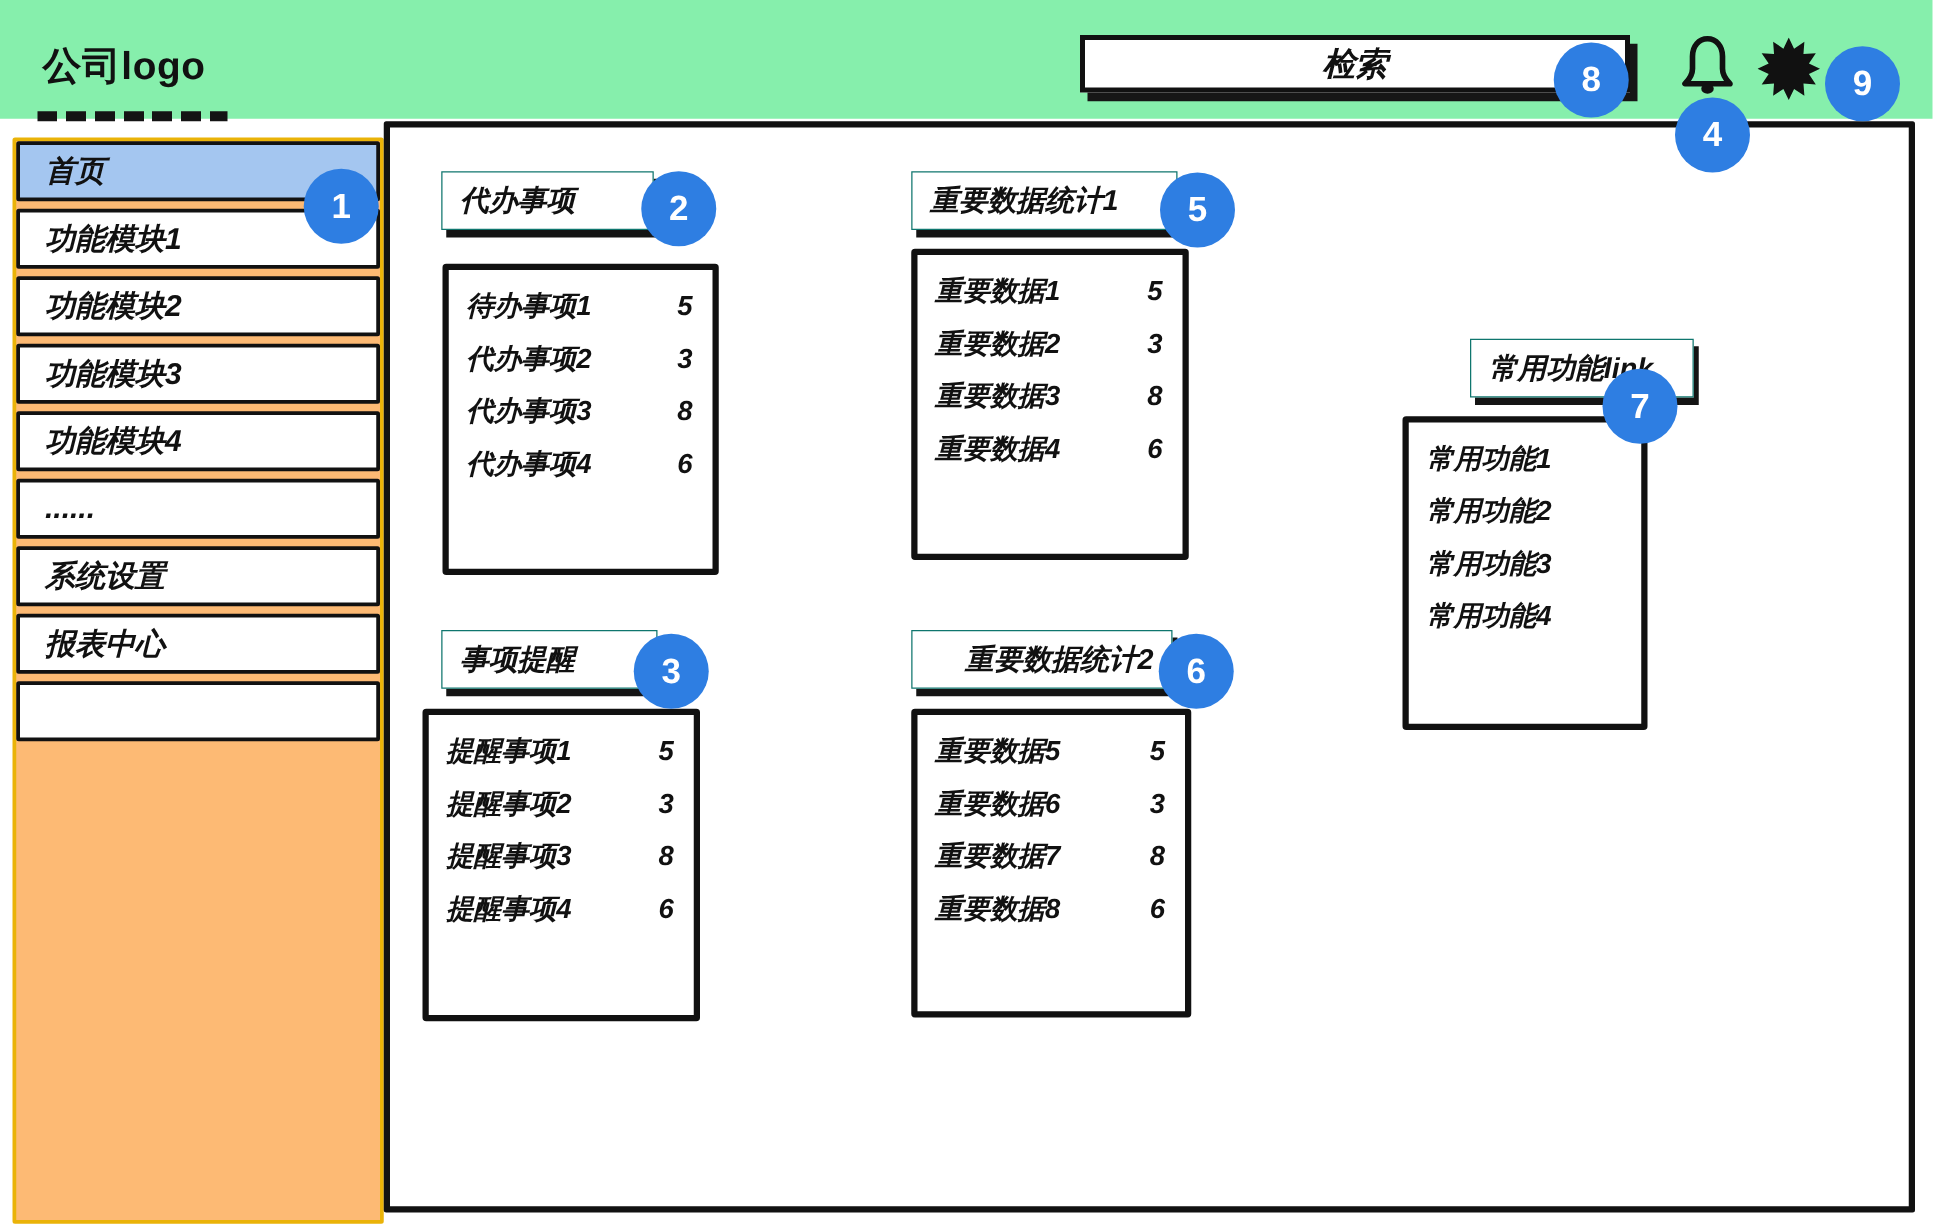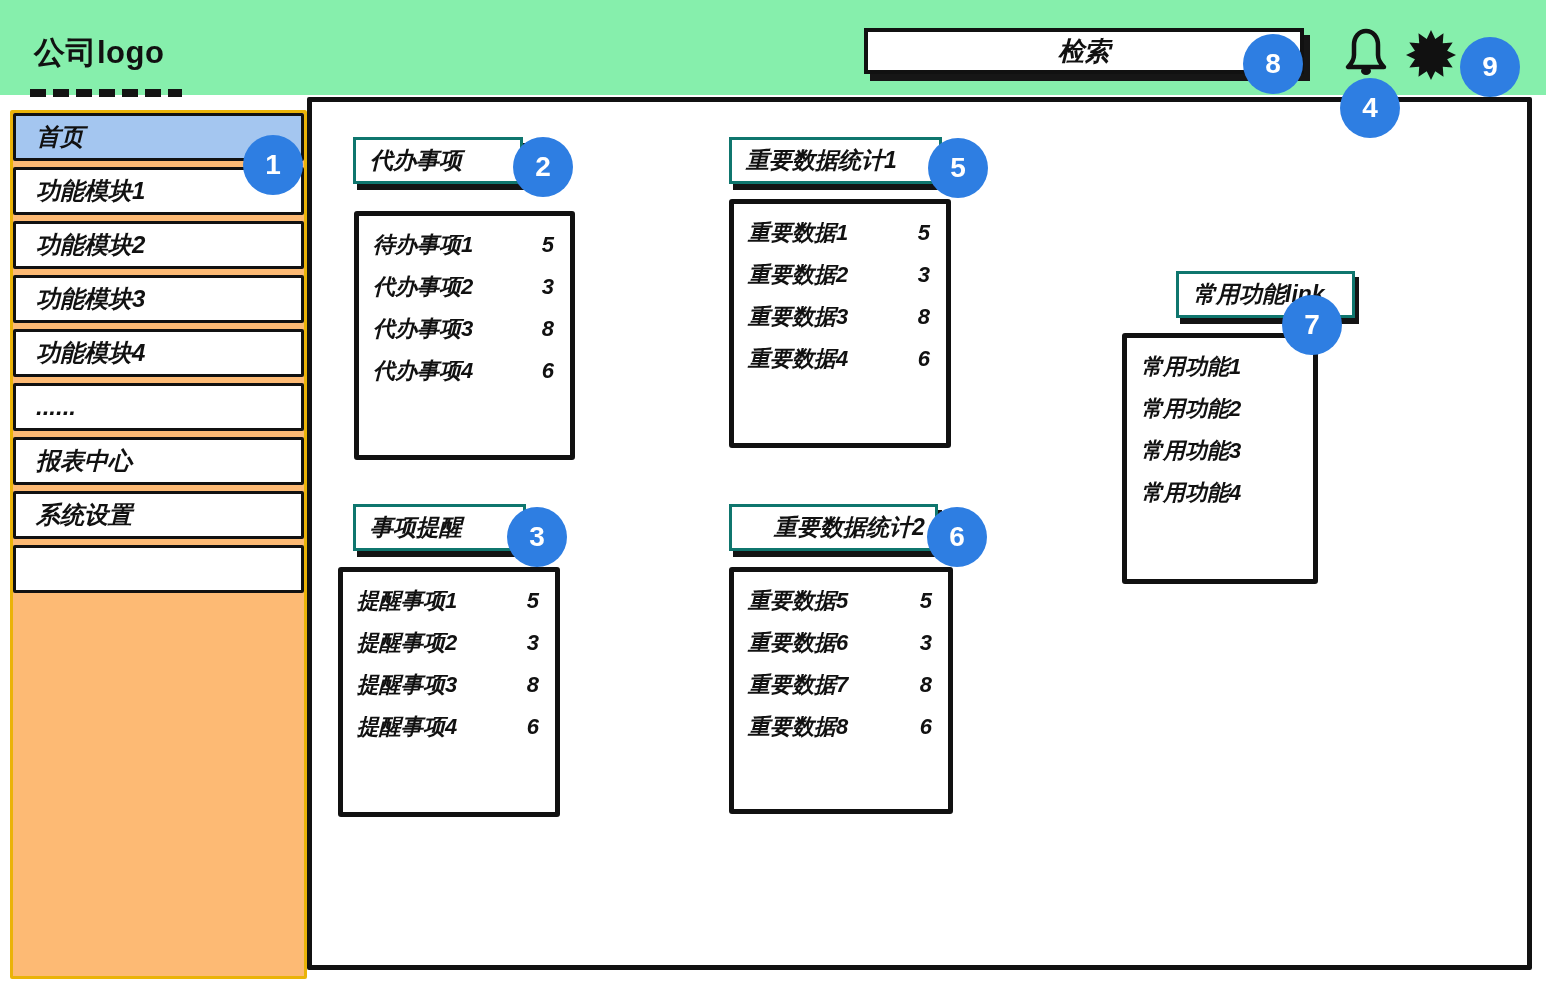--- a/index.html
+++ b/index.html
@@ -39,21 +39,21 @@
   }
   .nav-item.active { background:#a4c6f0; }
   .nav-item.blank { cursor:default; }
 
   
   .main {
     position:absolute; left:307px; top:97px; width:1225px; height:873px;
     border:5px solid #111; border-radius:2px; background:#fff;
   }
   .tab {
-    position:absolute; background:#fff; border:3px solid #0f766e;
+    position:absolute; background:#fff; border:1px solid #0f766e;
     box-shadow:4px 6px 0 #141414; z-index:2;
     display:flex; align-items:center; padding-left:14px;
     font-size:23px; font-weight:bold; font-style:italic; cursor:pointer;
   }
   .panel {
     position:absolute; background:#fff; border:5px solid #111; border-radius:3px;
     padding:8px 14px; z-index:1;
   }
   .lrow {
     display:flex; justify-content:space-between; align-items:center;
@@ -131,24 +131,24 @@
     <div class="nav-item">
         <span>功能模块3</span>
       </div>
     <div class="nav-item">
         <span>功能模块4</span>
       </div>
     <div class="nav-item">
         <span>......</span>
       </div>
     <div class="nav-item">
+        <span>系统设置</span>
+      </div>
+    <div class="nav-item">
         <span>报表中心</span>
-      </div>
-    <div class="nav-item">
-        <span>系统设置</span>
       </div>
     <div class="nav-item blank">
         <span></span>
       </div>
   </nav>
 </div>
 
 <div class="main"></div>
 
 <div class="tab tab-todo">

